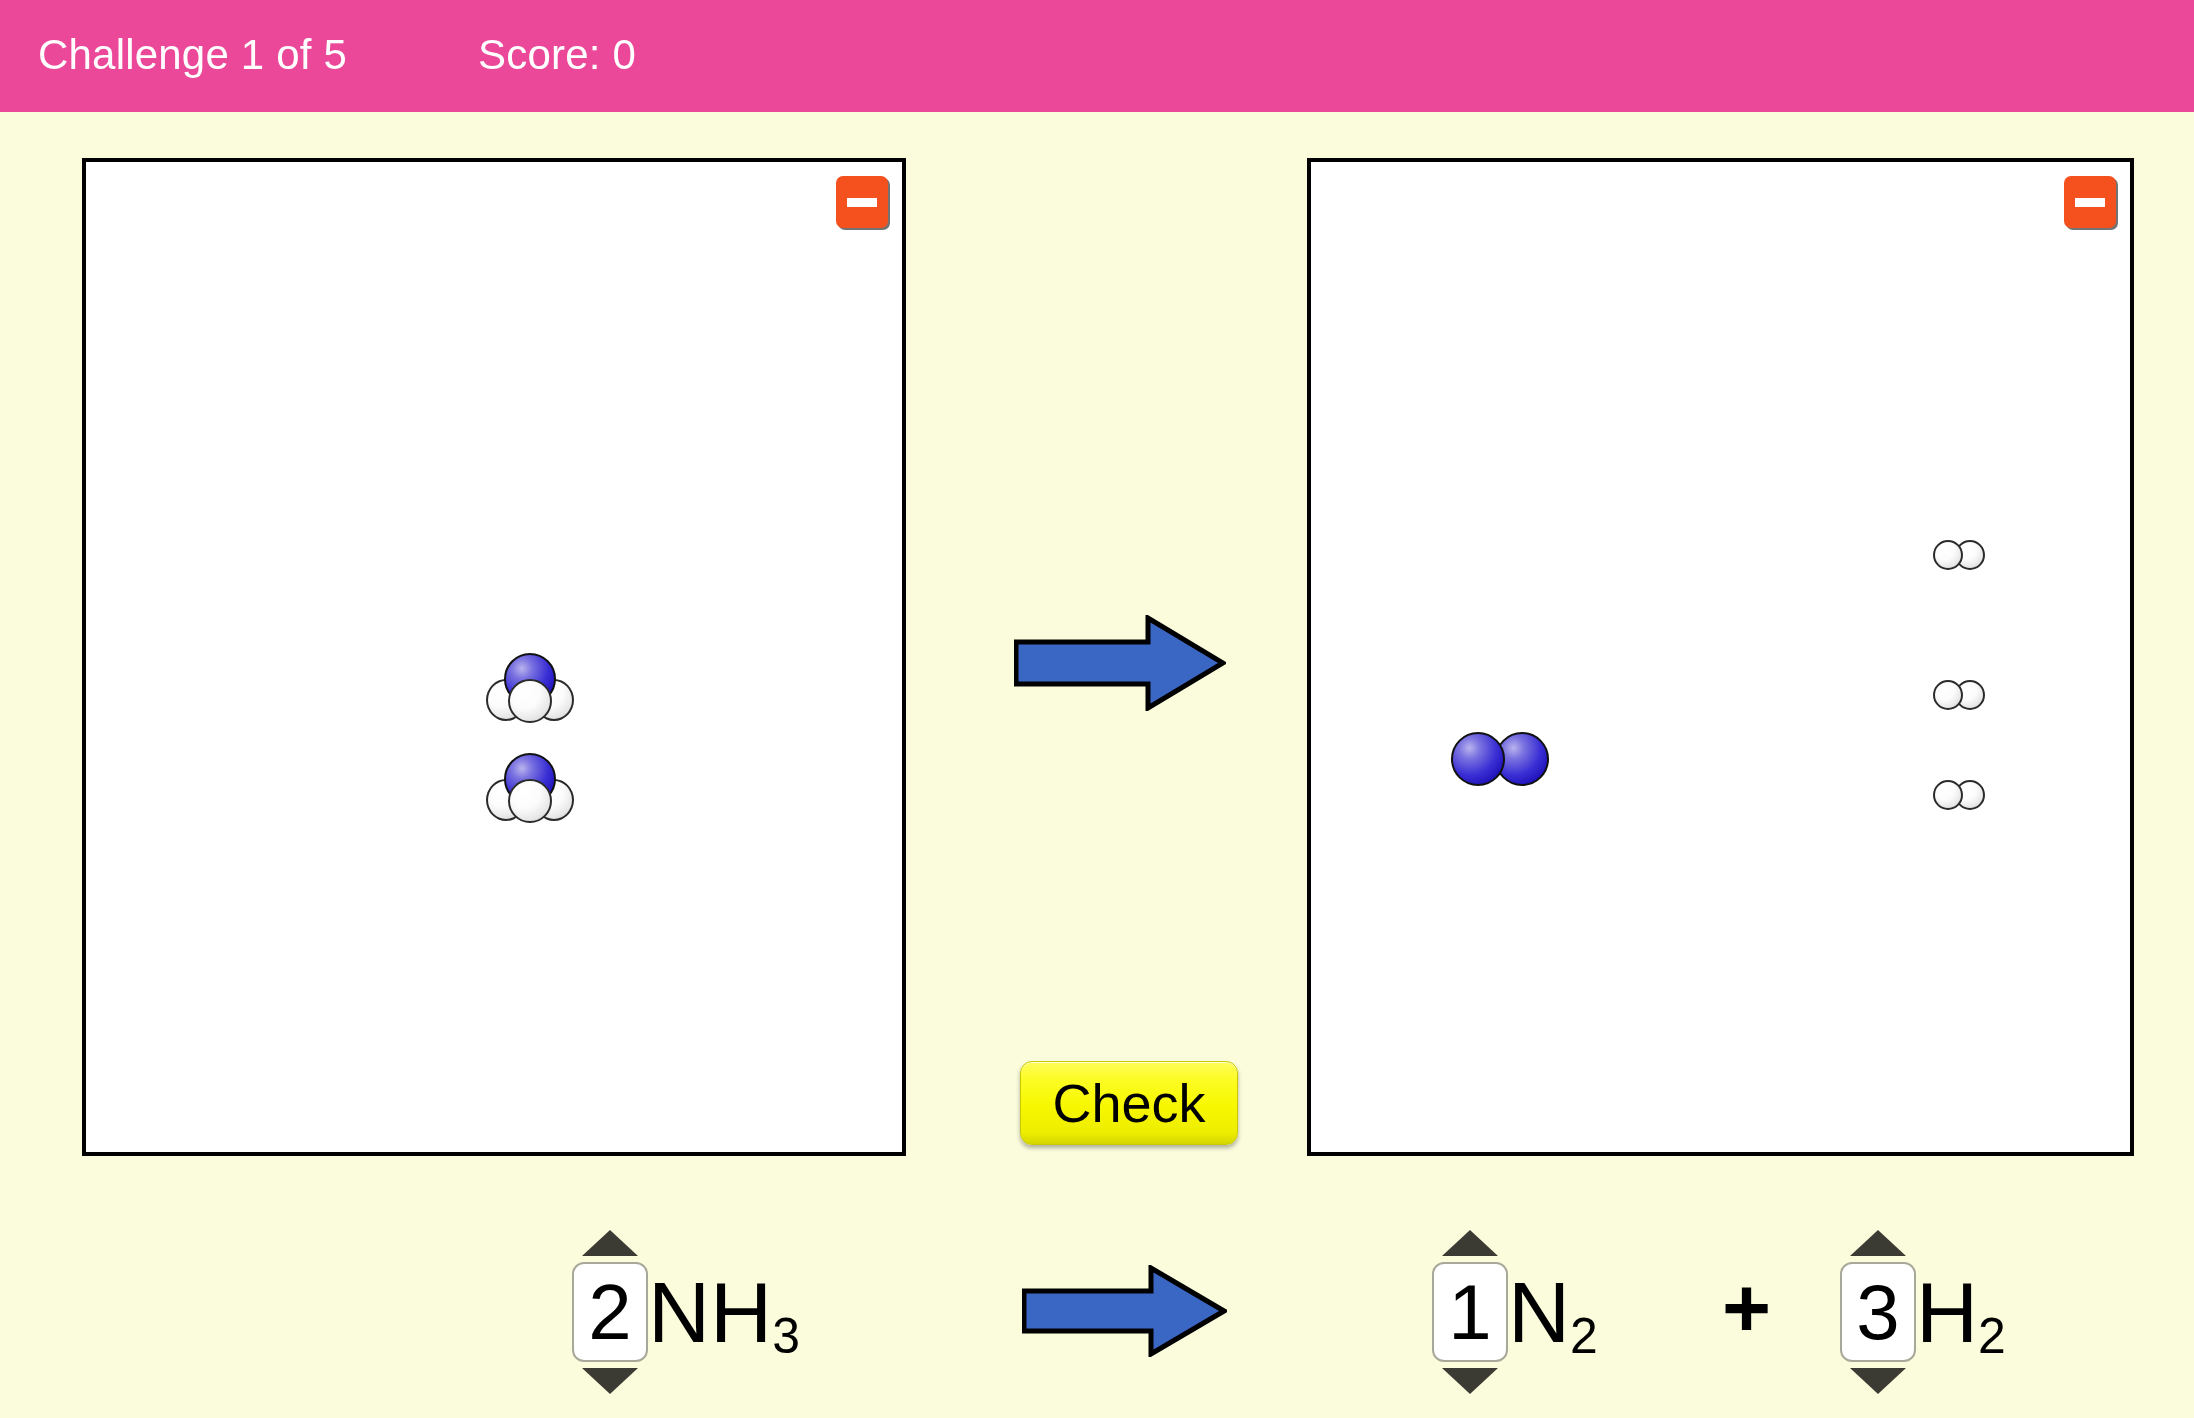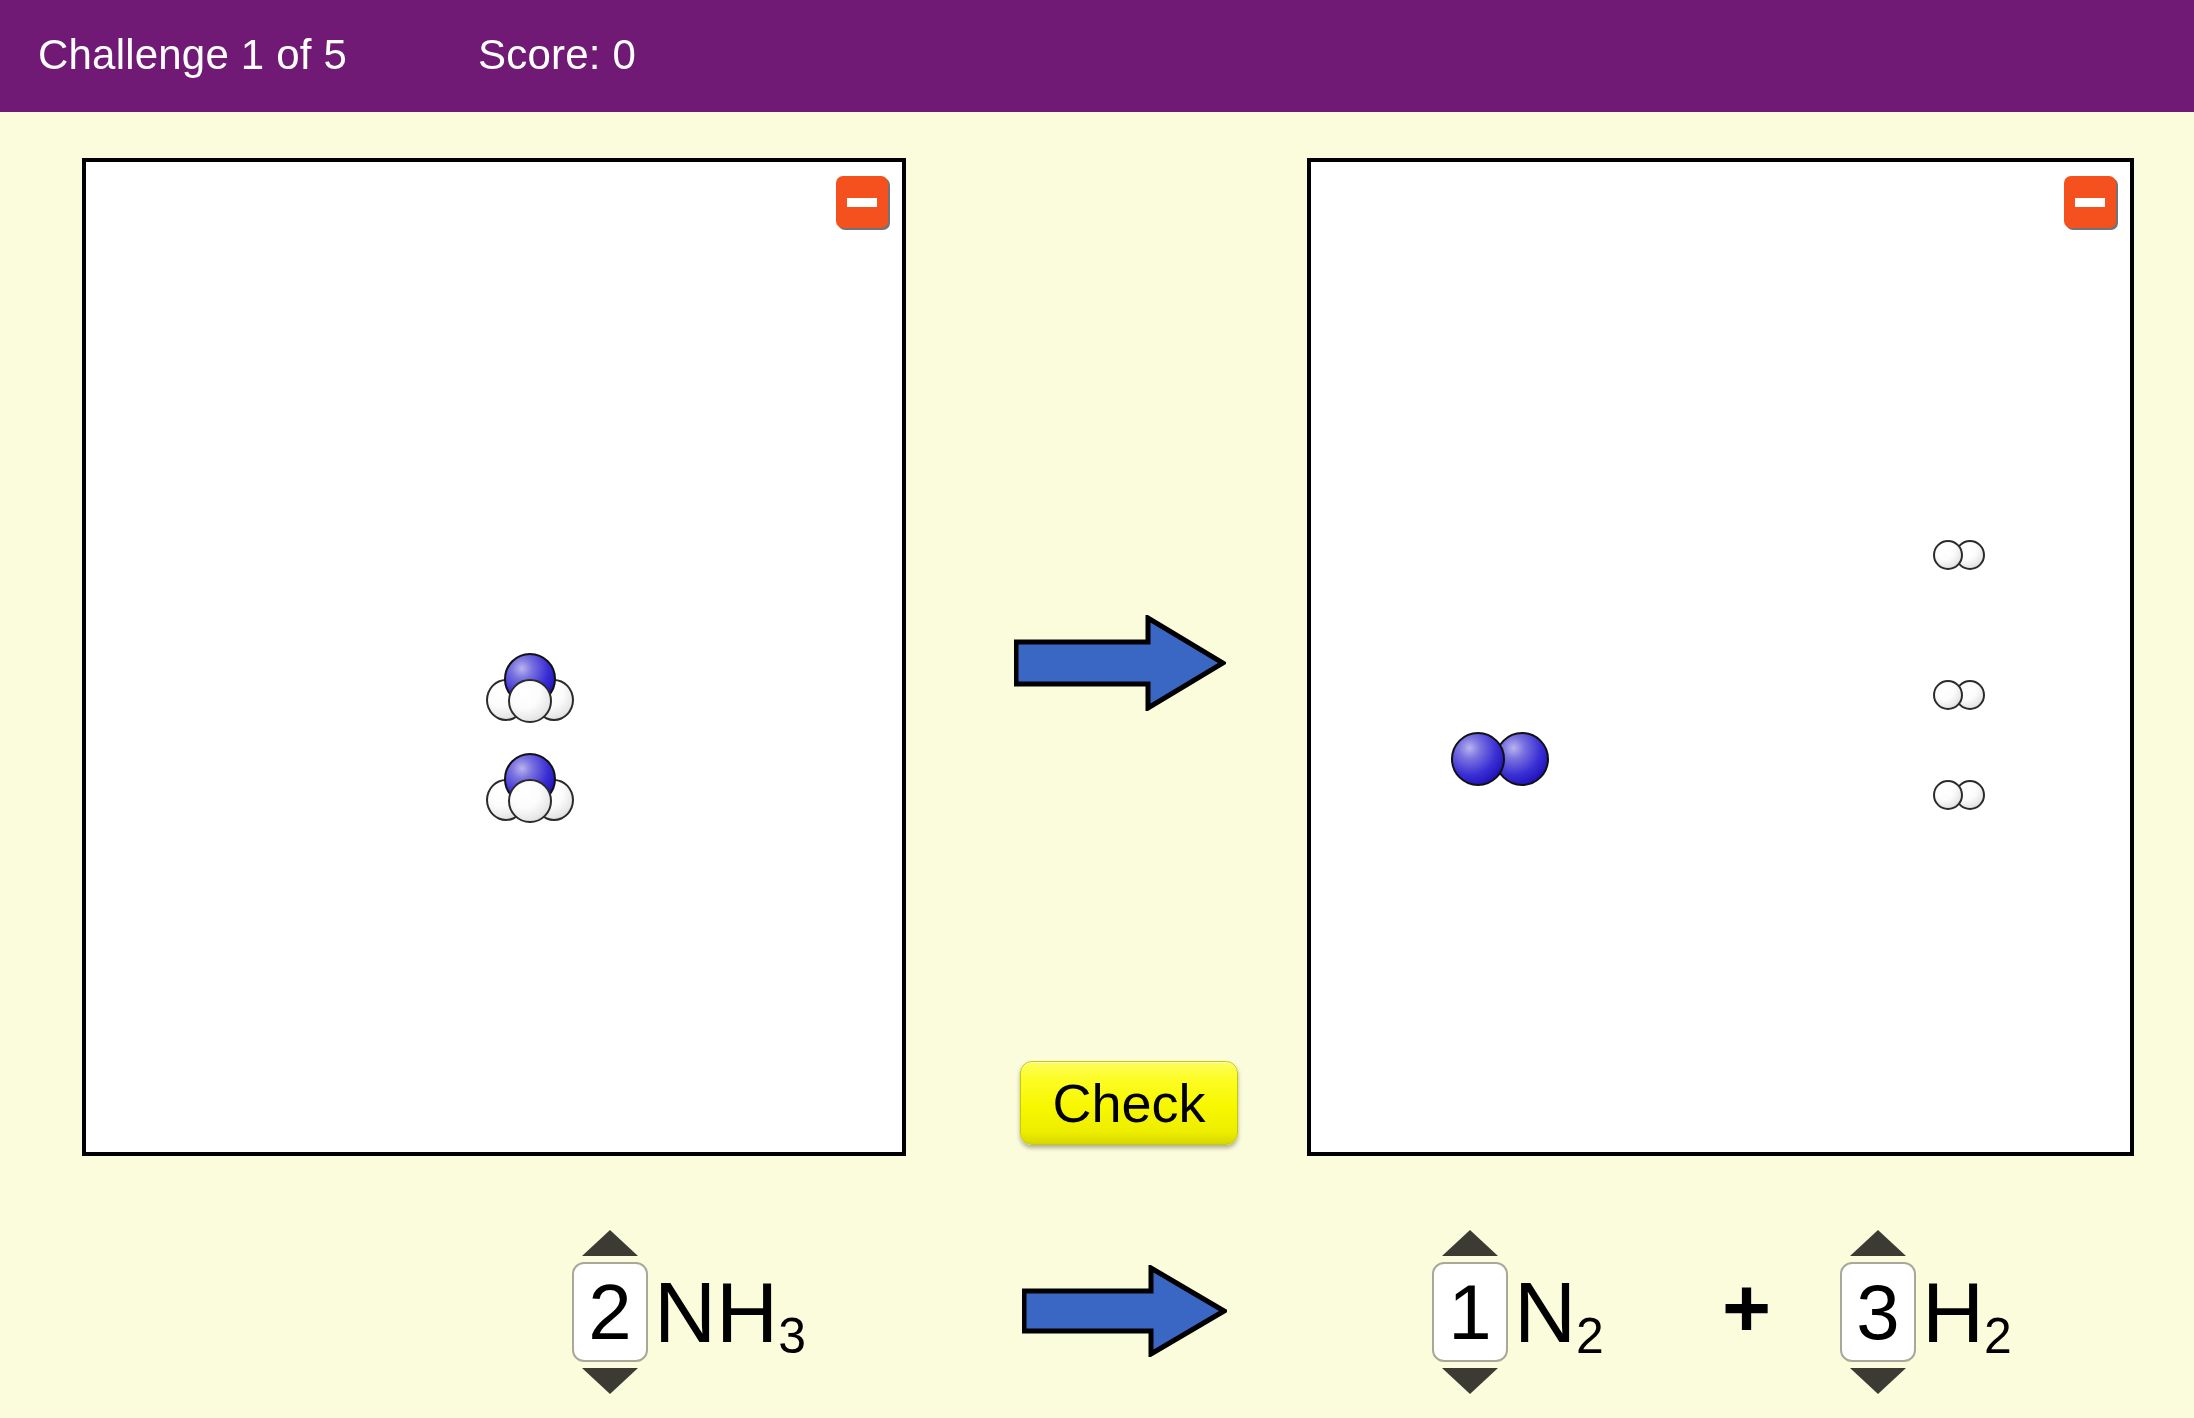--- a/index.html
+++ b/index.html
@@ -15,21 +15,21 @@
     overflow: hidden;
     position: relative;
   }
 
   
   #header-bar {
     position: absolute;
     left: 0; top: 0;
     width: 2194px;
     height: 112px;
-    background: #701a75;
+    background: #ec4899;
     box-sizing: border-box;
   }
   #challenge-label {
     position: absolute;
     left: 38px;
     top: 31px;
     font-size: 42px;
     color: #FFFFFF;
     white-space: nowrap;
     letter-spacing: 0.2px;
@@ -195,21 +195,20 @@
   }
   .coef-value {
     font-size: 78px;
     color: #000000;
     line-height: 1;
   }
   .formula {
     font-size: 86px;
     color: #000000;
     line-height: 1;
-    margin-left: 6px;
     white-space: nowrap;
   }
   .formula sub {
     font-size: 0.58em;
     vertical-align: baseline;
     position: relative;
     bottom: -0.22em;
   }
   #plus-sign {
     position: absolute;

